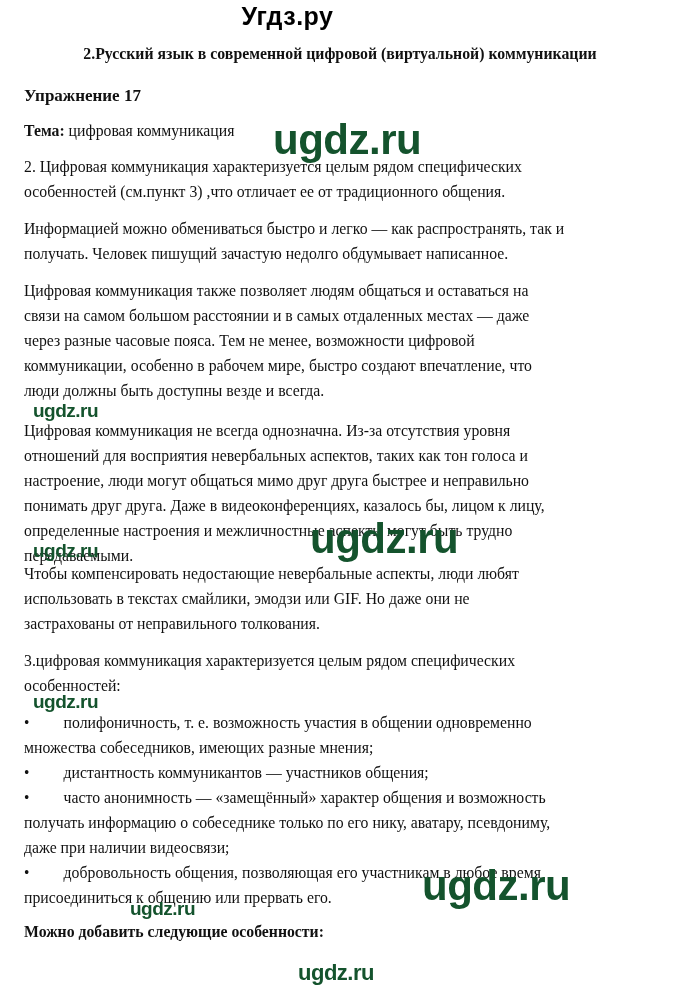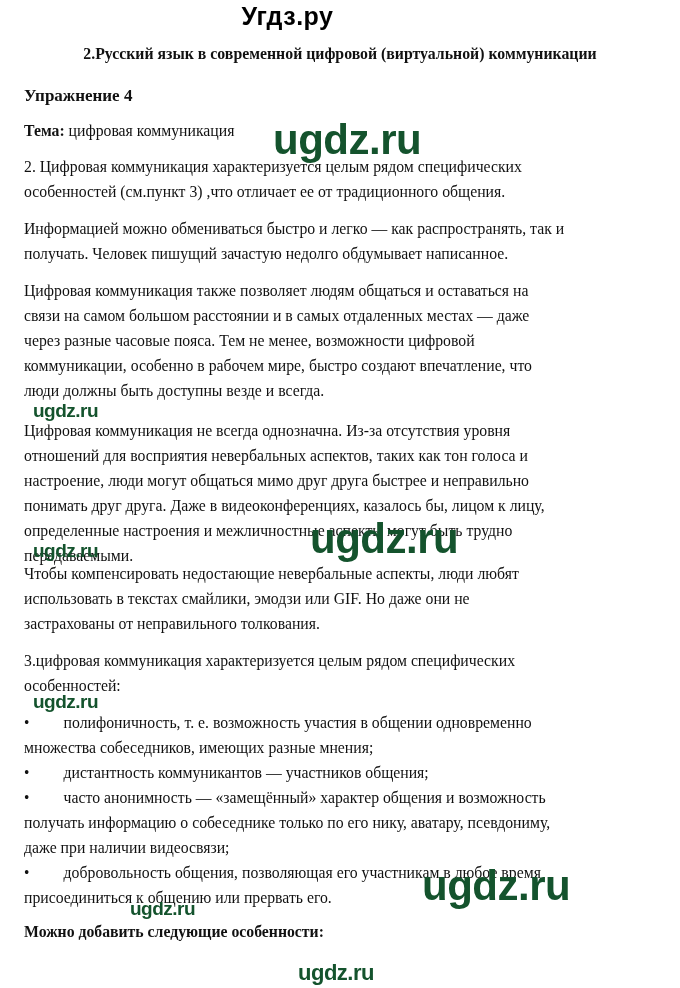--- a/index.html
+++ b/index.html
@@ -73,21 +73,21 @@
     .wm-small { font-size: 19px; }
     .wm-bottom { font-size: 22px; font-weight: bold; }
   </style>
 </head>
 <body>
 
 <div class="site-title">Угдз.ру</div>
 
 <div class="section-title">2.Русский язык в современной цифровой (виртуальной) коммуникации</div>
 
-<div class="exercise-title">Упражнение 4</div>
+<div class="exercise-title">Упражнение 17</div>
 
 <div class="line" style="top:120px;">
   <span class="bold">Тема:</span><span> цифровая коммуникация</span>
 </div>
 <div class="wm wm-big" style="top:116px; left:273px;">ugdz.ru</div>
 
 <div class="line" style="top:156px;">2. Цифровая коммуникация характеризуется целым рядом специфических</div>
 <div class="line" style="top:181px;">особенностей (см.пункт 3) ,что отличает ее от традиционного общения.</div>
 
 <div class="line" style="top:218px;">Информацией можно обмениваться быстро и легко — как распространять, так и</div>

